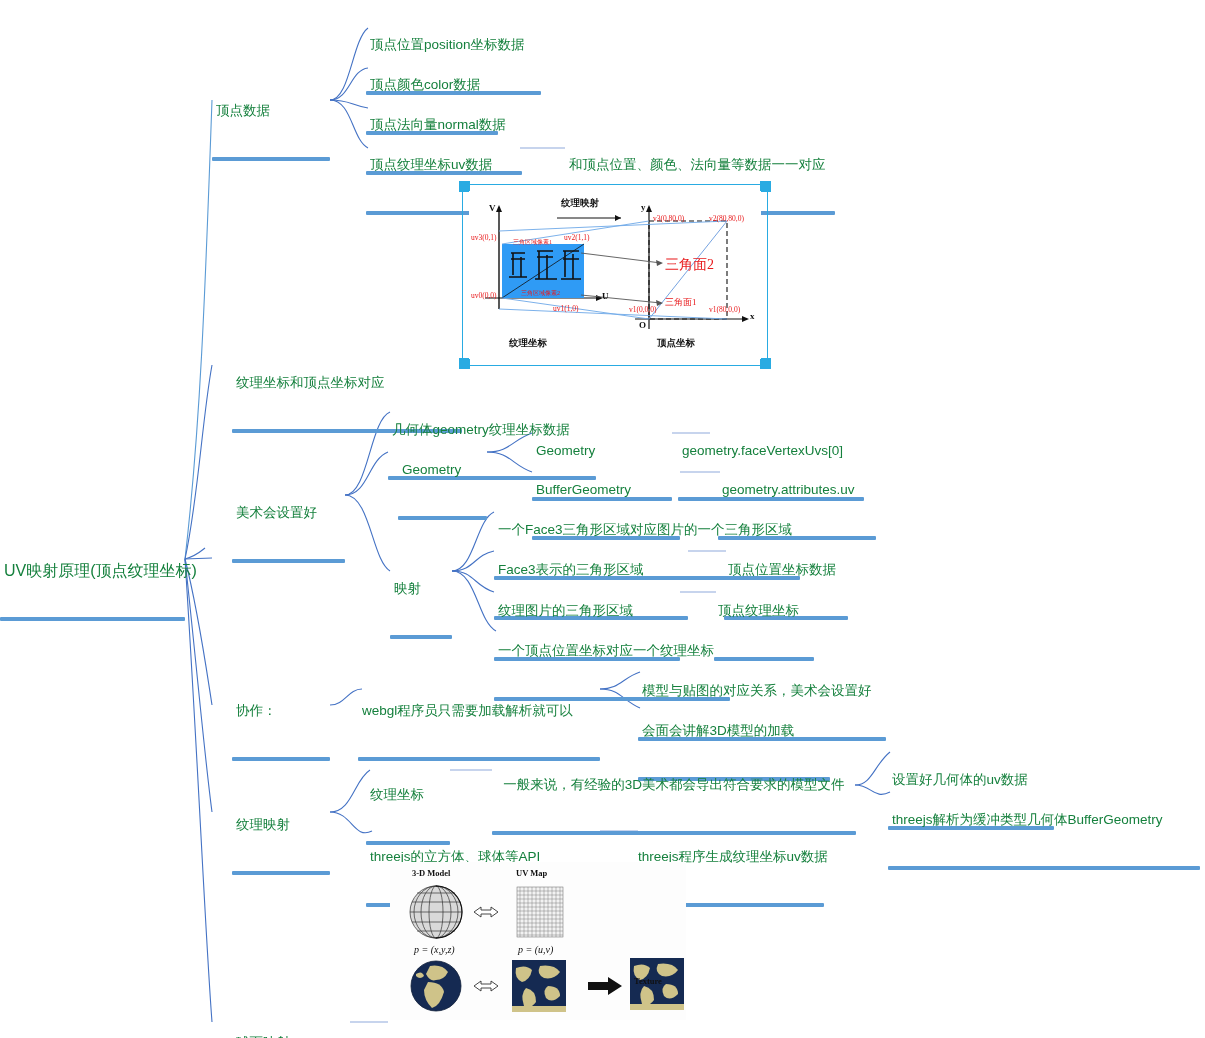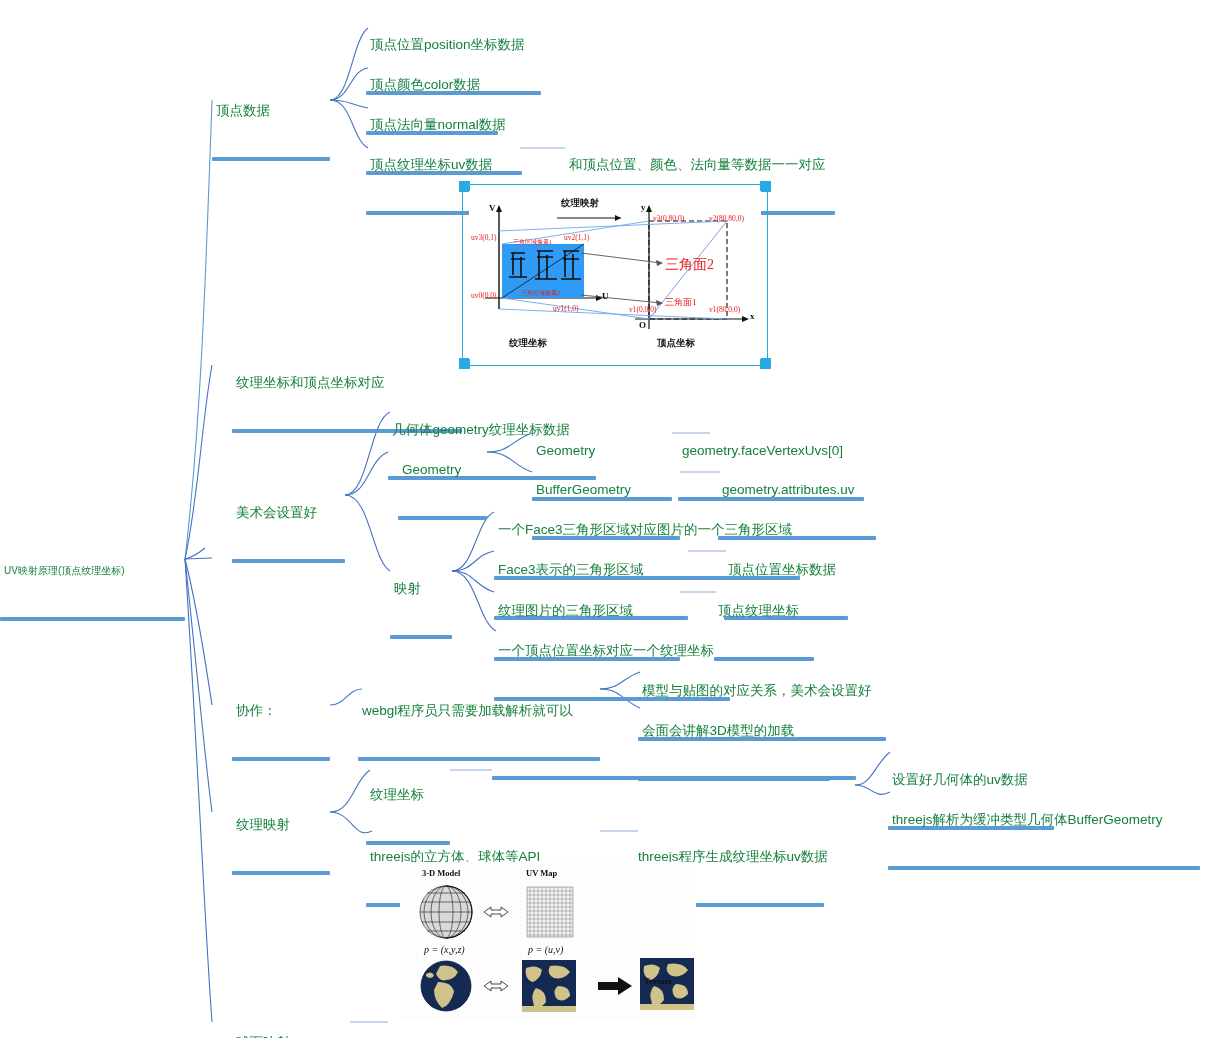--- a/index.html
+++ b/index.html
@@ -3,21 +3,21 @@
 <meta charset="utf-8">
 <style>
   html,body{margin:0;padding:0;background:#ffffff;}
   body{width:1205px;height:1038px;position:relative;overflow:hidden;
        font-family:"Liberation Sans","DejaVu Sans",sans-serif;color:#1a1a1a;}
   #canvas{position:absolute;left:0;top:0;width:1205px;height:1038px;}
   svg.lines{position:absolute;left:0;top:0;width:1205px;height:1038px;pointer-events:none;}
   .node{position:absolute;white-space:pre;}
   .node .lbl{display:block;font-size:13.5px;line-height:17px;color:#15803d;padding:0 4px 2px 4px;}
   .node .bar{display:block;height:4px;border-radius:1px;background:#5B9BD5;}
-  .node.center .lbl{font-size:10px;}
+  .node.center .lbl{font-size:16px;}
   .node.two-line .lbl{text-align:center;}
   .imgbox{position:absolute;}
   .sel-border{position:absolute;left:0;top:0;right:0;bottom:0;border:1.5px solid #29ABE2;box-sizing:border-box;}
   .handle{position:absolute;width:11px;height:11px;background:#29ABE2;}
   .h-tl{left:-3px;top:-3px;} .h-tr{right:-3px;top:-3px;}
   .h-bl{left:-3px;bottom:-3px;} .h-br{right:-3px;bottom:-3px;}
   .pic{position:absolute;left:7px;top:7px;right:7px;bottom:7px;background:#fff;overflow:hidden;}
   
   .illus{position:absolute;background:#fdfdfd;}
   .il-cap{position:absolute;font-family:"Liberation Serif","DejaVu Serif",serif;font-weight:bold;font-size:8.5px;color:#111;white-space:nowrap;}
@@ -279,20 +279,21 @@
 
   <div class="node" style="left:232px;top:780px;width:98px;">
     <span class="lbl">纹理映射</span>
     <span class="bar" style="width:98px;"></span>
   </div>
   <div class="node" style="left:366px;top:750px;width:84px;">
     <span class="lbl">纹理坐标</span>
     <span class="bar" style="width:84px;"></span>
   </div>
   <div class="node two-line" style="left:492px;top:740px;width:364px;">
+    <span class="lbl" style="text-align:center;white-space:normal;">一般来说，有经验的3D美术都会导出符合要求的模型文件</span>
     <span class="bar" style="width:364px;"></span>
   </div>
   <div class="node" style="left:888px;top:735px;width:166px;">
     <span class="lbl">设置好几何体的uv数据</span>
     <span class="bar" style="width:166px;"></span>
   </div>
   <div class="node" style="left:888px;top:775px;width:312px;">
     <span class="lbl">threejs解析为缓冲类型几何体BufferGeometry</span>
     <span class="bar" style="width:312px;"></span>
   </div>
@@ -306,21 +307,21 @@
   </div>
 
   <div class="node" style="left:232px;top:998px;width:118px;">
     <span class="lbl">球面映射</span>
     
   </div>
   <div class="node" style="left:350px;top:1016px;width:350px;height:4px;">
     
   </div>
 
-  <div class="illus" style="left:400px;top:862px;width:296px;height:158px;">
+  <div class="illus" style="left:390px;top:862px;width:296px;height:158px;">
     <svg viewBox="0 0 296 158" width="296" height="158">
       <rect x="0" y="0" width="296" height="158" fill="#fdfdfd"></rect>
 
       <g>
         <circle cx="46" cy="50" r="26" fill="#d9d9d9" stroke="#444" stroke-width="0.8"></circle>
         <g fill="none" stroke="#333" stroke-width="0.7">
           <ellipse cx="46" cy="50" rx="7" ry="26"></ellipse>
           <ellipse cx="46" cy="50" rx="15" ry="26"></ellipse>
           <ellipse cx="46" cy="50" rx="22" ry="26"></ellipse>
           <path d="M22,40 h48 M20,50 h52 M22,60 h48 M27,31 h38 M27,69 h38"></path>

